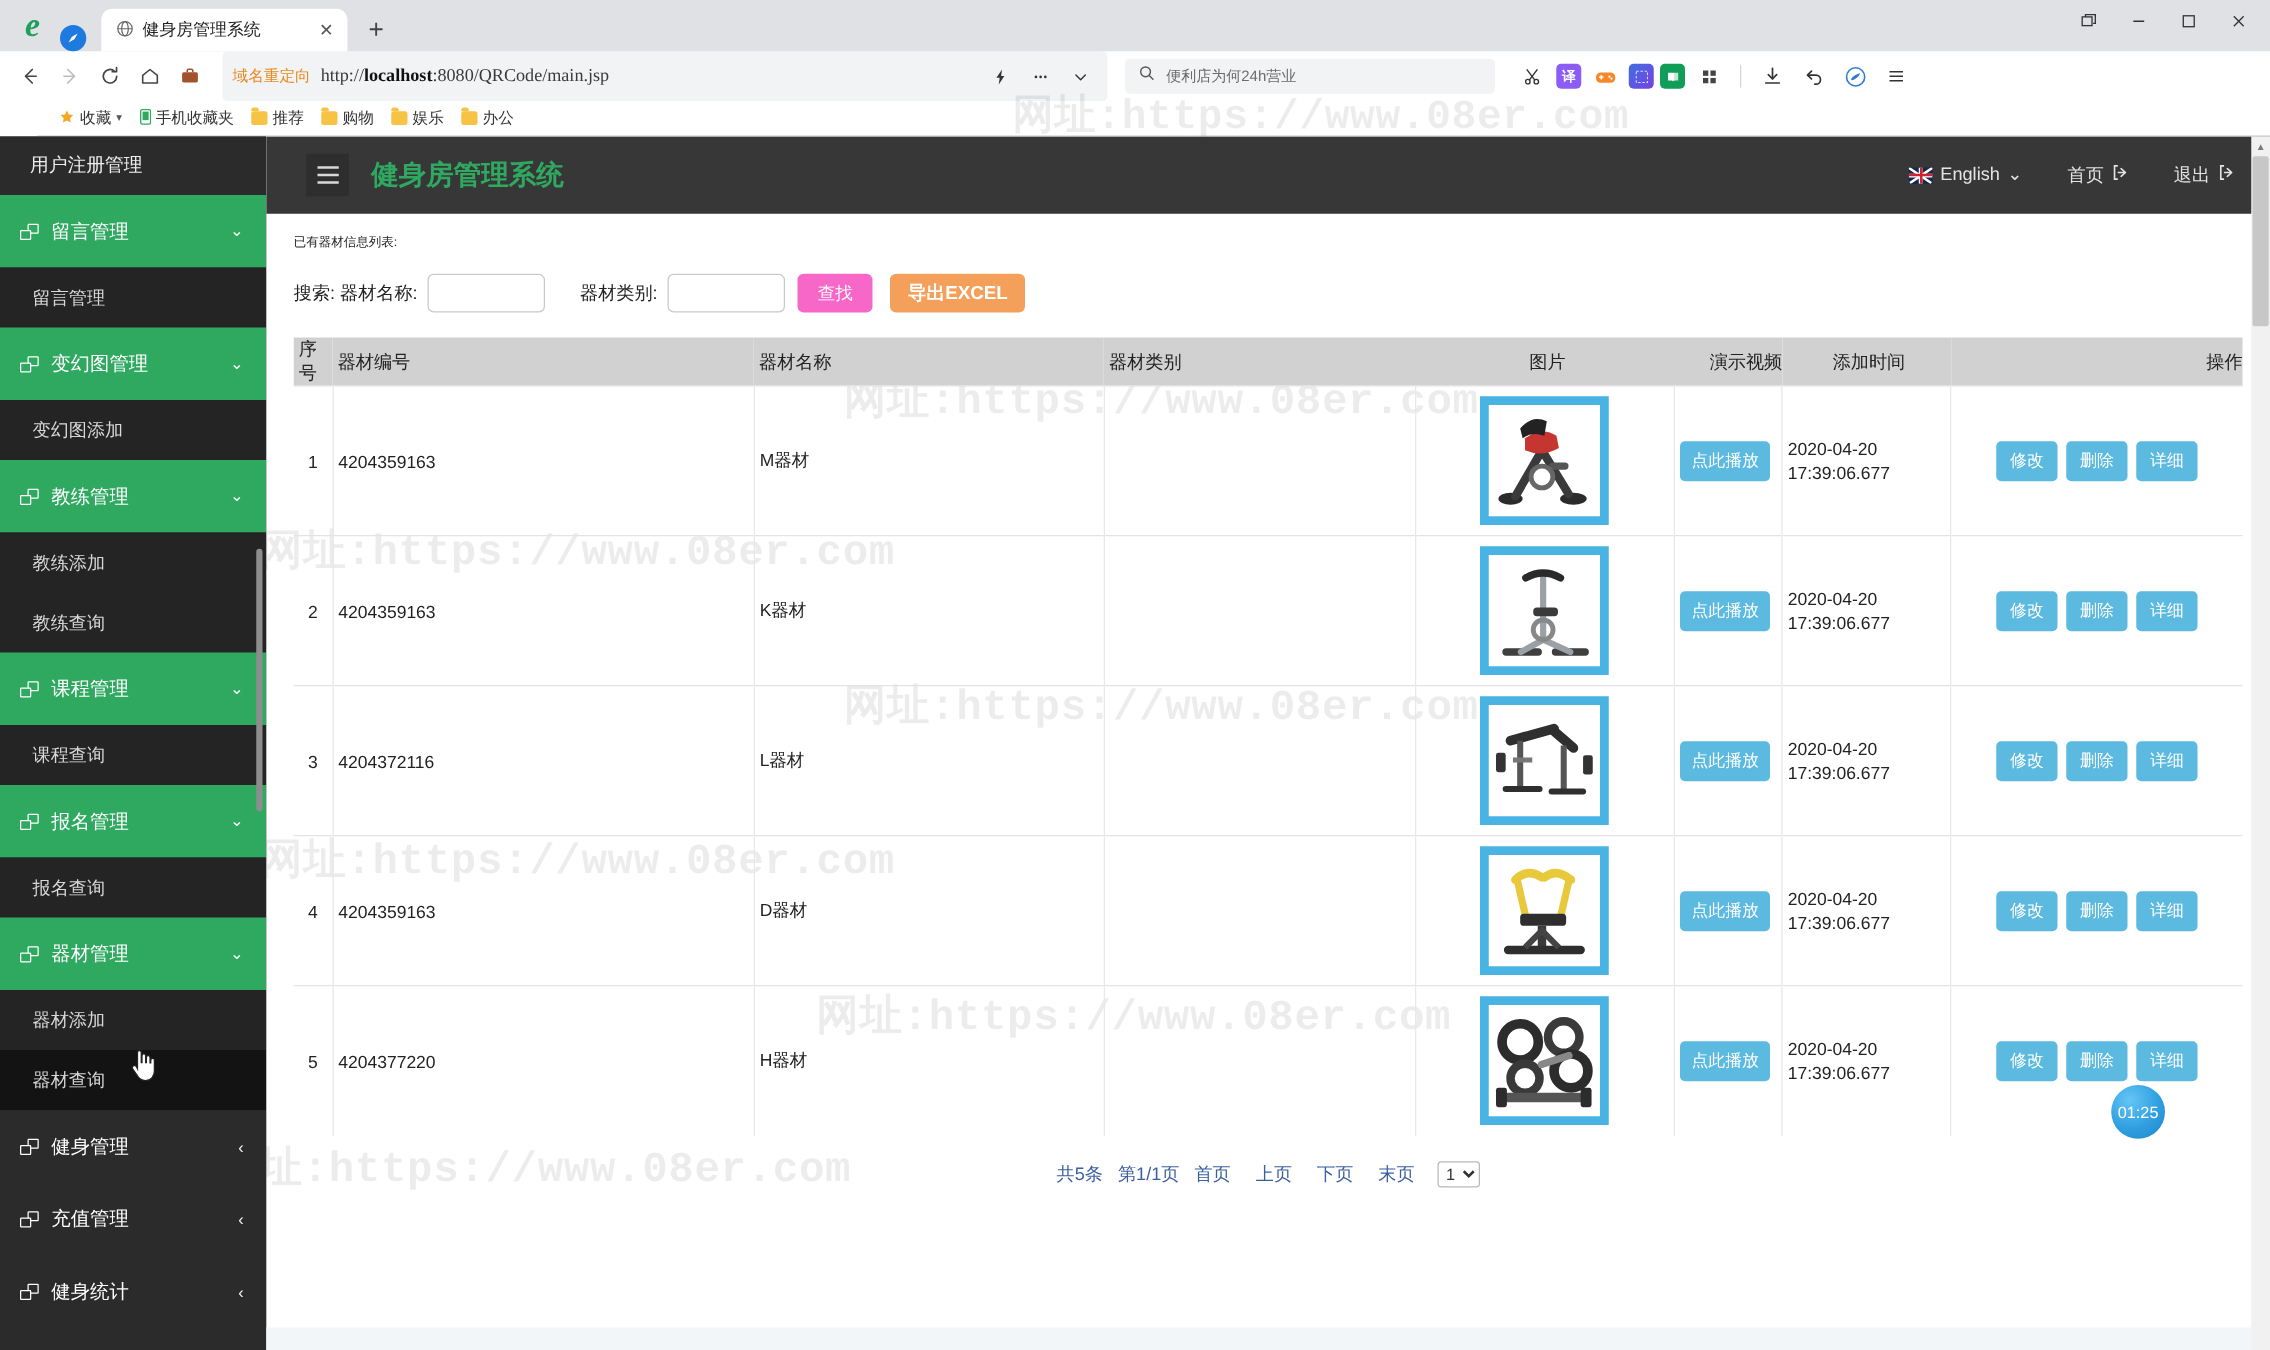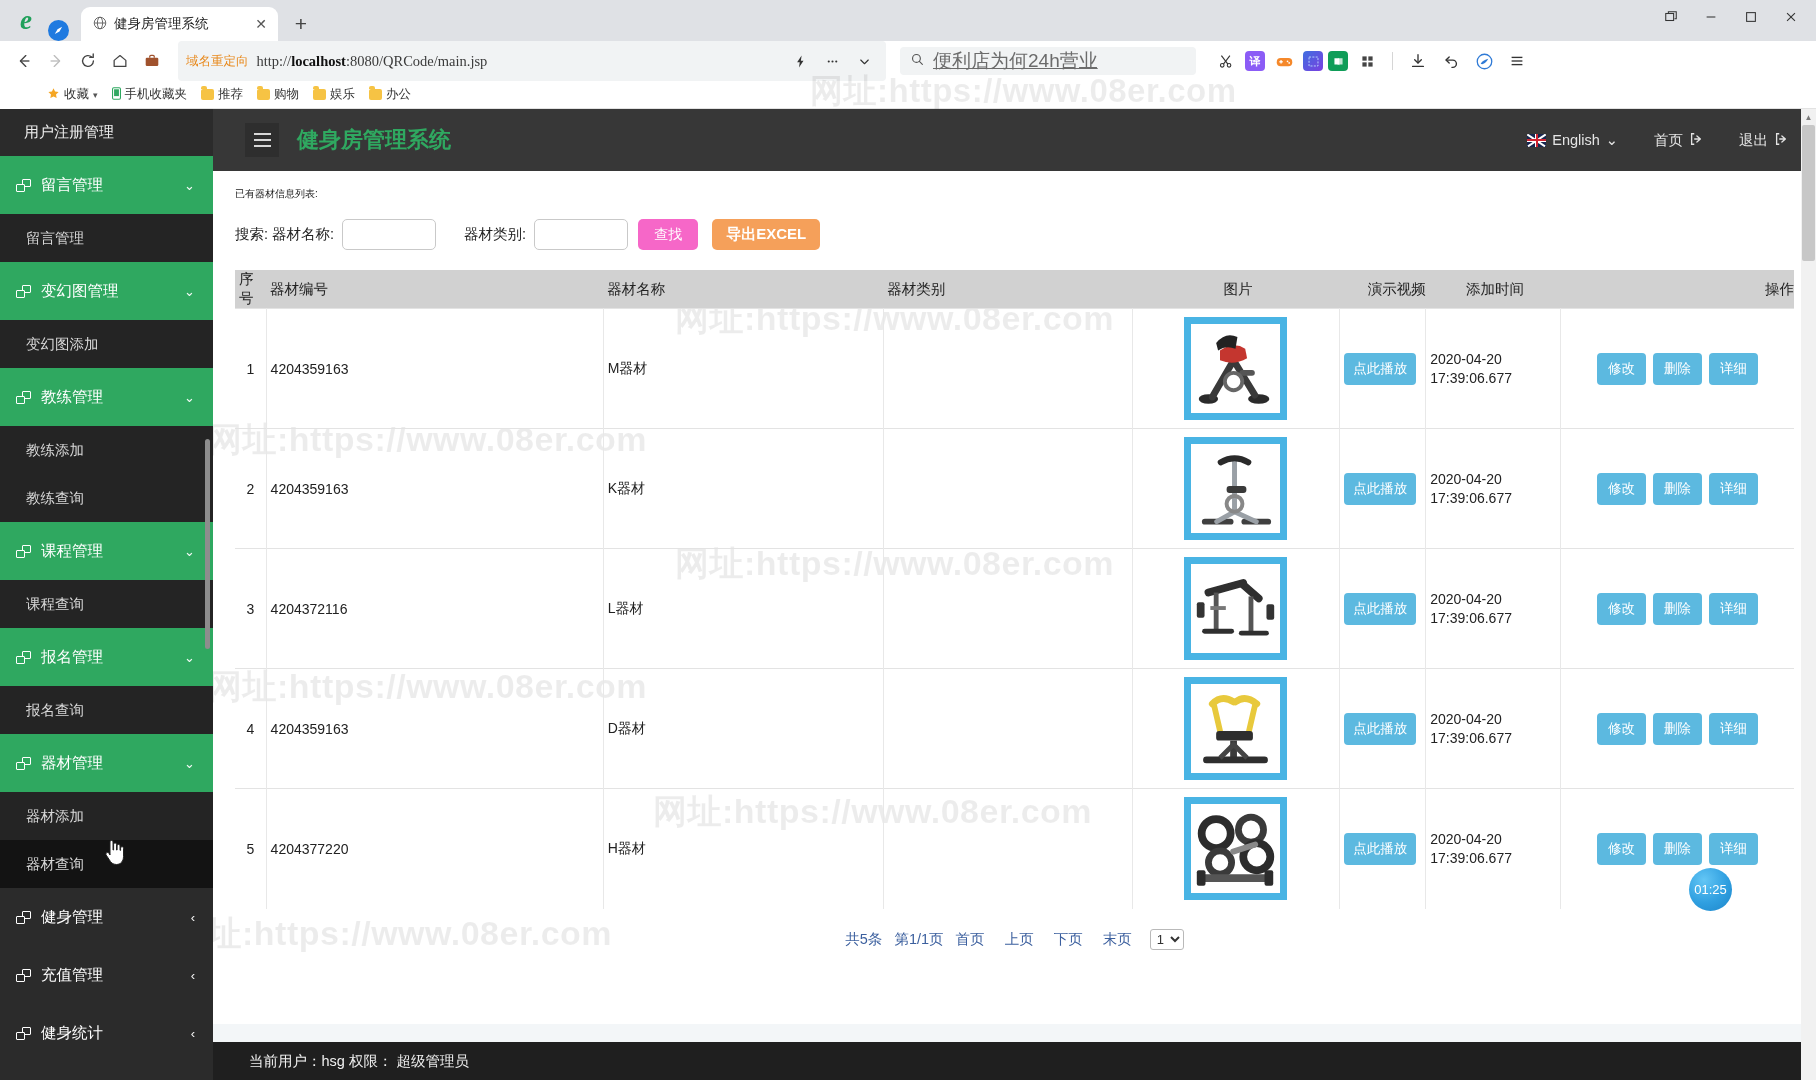--- a/index.html
+++ b/index.html
@@ -48,40 +48,40 @@
     display:flex; align-items:center; padding: 0 8px; margin-left: 8px; gap: 8px;
   }
   .redirect-tag { color:#e8891c; font-size: 12.5px; white-space: nowrap; }
   .url { font-family: "Liberation Serif", serif; font-size: 14.5px; color:#3a3a3a; white-space:nowrap; }
   .url b { color:#111; font-weight: bold; }
   .omni-right { margin-left:auto; display:flex; align-items:center; gap:4px; }
   .searchbox {
     flex: 0 0 296px; height: 28px; background:#f1f3f4; border-radius: 4px;
     display:flex; align-items:center; padding: 0 10px; gap: 8px; margin-left: 10px;
   }
-  .searchbox .txt { color:#6b6b6b; font-size: 19px; white-space: nowrap; text-decoration: underline; }
+  .searchbox .txt { color:#6b6b6b; font-size: 12px; white-space: nowrap; }
   .ext-icons { display:flex; align-items:center; gap: 5px; margin-left: 12px; }
   .ext-sq { width: 20px; height: 20px; border-radius: 4px; display:flex; align-items:center; justify-content:center;
             font-size: 11px; color:#fff; font-weight:bold; }
   .divider-v { width:1px; height:18px; background:#d6d6d6; margin: 0 6px; }
 
   .bookmarks { height: 28px; background:#fff; display:flex; align-items:center; gap: 4px; padding: 0 12px;
                font-size: 12.5px; color:#333; flex:0 0 auto; position:relative; border-bottom:1px solid #e2e2e2;margin-left:30px;}
   .bm { display:flex; align-items:center; gap:4px; padding: 2px 5px; white-space: nowrap; }
   .folder { width: 13px; height: 11px; background:#f6c344; border-radius: 2px; position:relative; flex:0 0 auto;}
   .folder:before { content:''; position:absolute; top:-3px; left:0; width:6px; height:3px; background:#f6c344; border-radius:2px 2px 0 0;}
   .caret-sm { font-size: 9px; color:#555; }
 
   
   .page { flex: 1 1 auto; display: flex; position: relative; overflow: hidden; background: #fff; }
 
   
   .wm {
     position: absolute; color: rgba(0,0,0,0.075); font-weight: bold;
-    font-family: Liberation Sans, sans-serif; white-space: nowrap;
+    font-family: Liberation Mono, monospace; white-space: nowrap;
     pointer-events: none; user-select: none; z-index: 5; font-size: 34px; letter-spacing: 0.5px;
   }
 
   
   .sidebar {
     width: 213px; flex: 0 0 213px; background: #2b2b2b; color: #e8e8e8;
     overflow: hidden; position: relative; z-index: 10;
   }
   .side-top { height: 47px; display:flex; align-items:center; padding-left: 24px; font-size: 15px; color:#eee; background:#2b2b2b;}
   .grp {
@@ -799,23 +799,20 @@
           <a href="#">上页</a>
           <a href="#">下页</a>
           <a href="#">末页</a>
           <select><option>1</option></select>
         </div>
 
         <div class="timer-badge">01:25</div>
       </div>
 
       <div class="footer-strip"></div>
-      <div class="footer-bar">
-        <span>当前用户：hsg 权限： 超级管理员</span>
-      </div>
     </div>
 
     <div class="pg-scrollbar">
       <div class="pg-scroll-up">▲</div>
       <div class="pg-scroll-thumb"></div>
     </div>
   </div>
 </div>
 
 </body></html>

